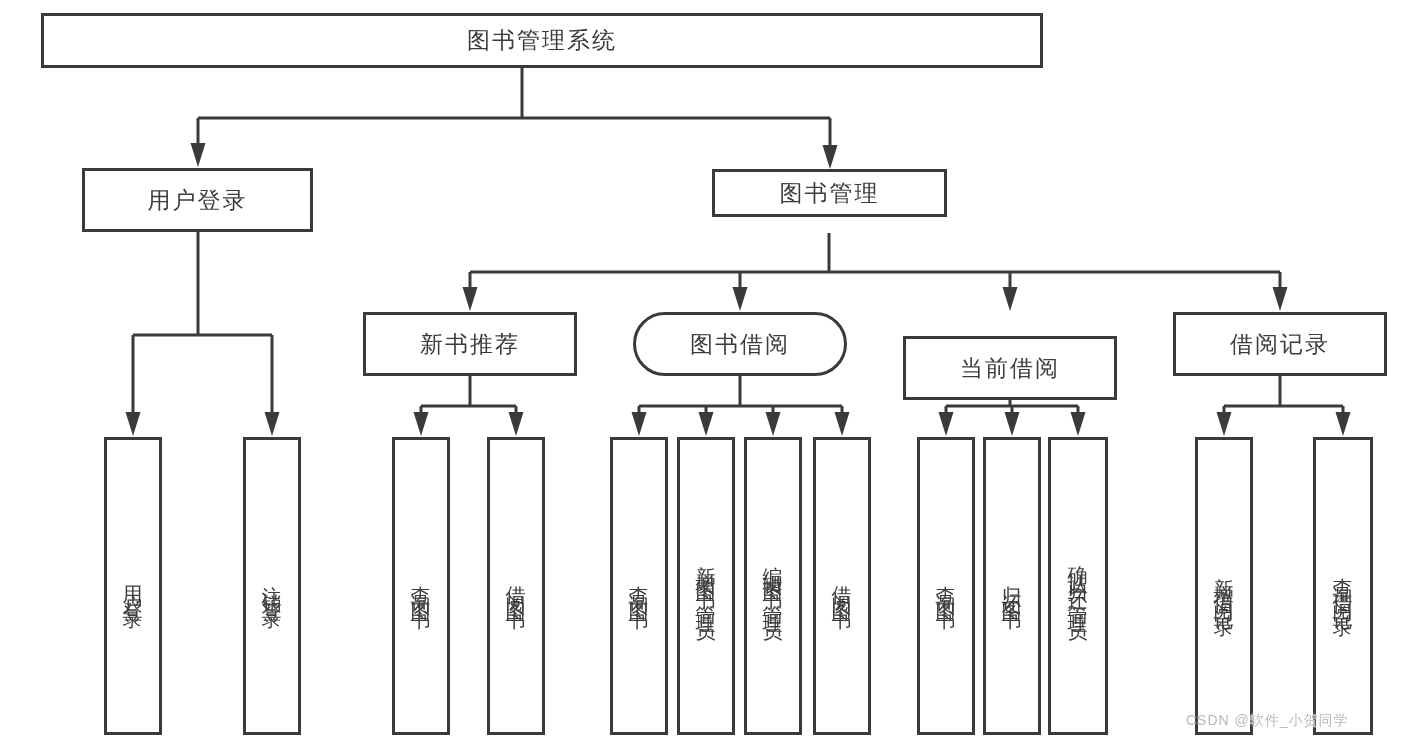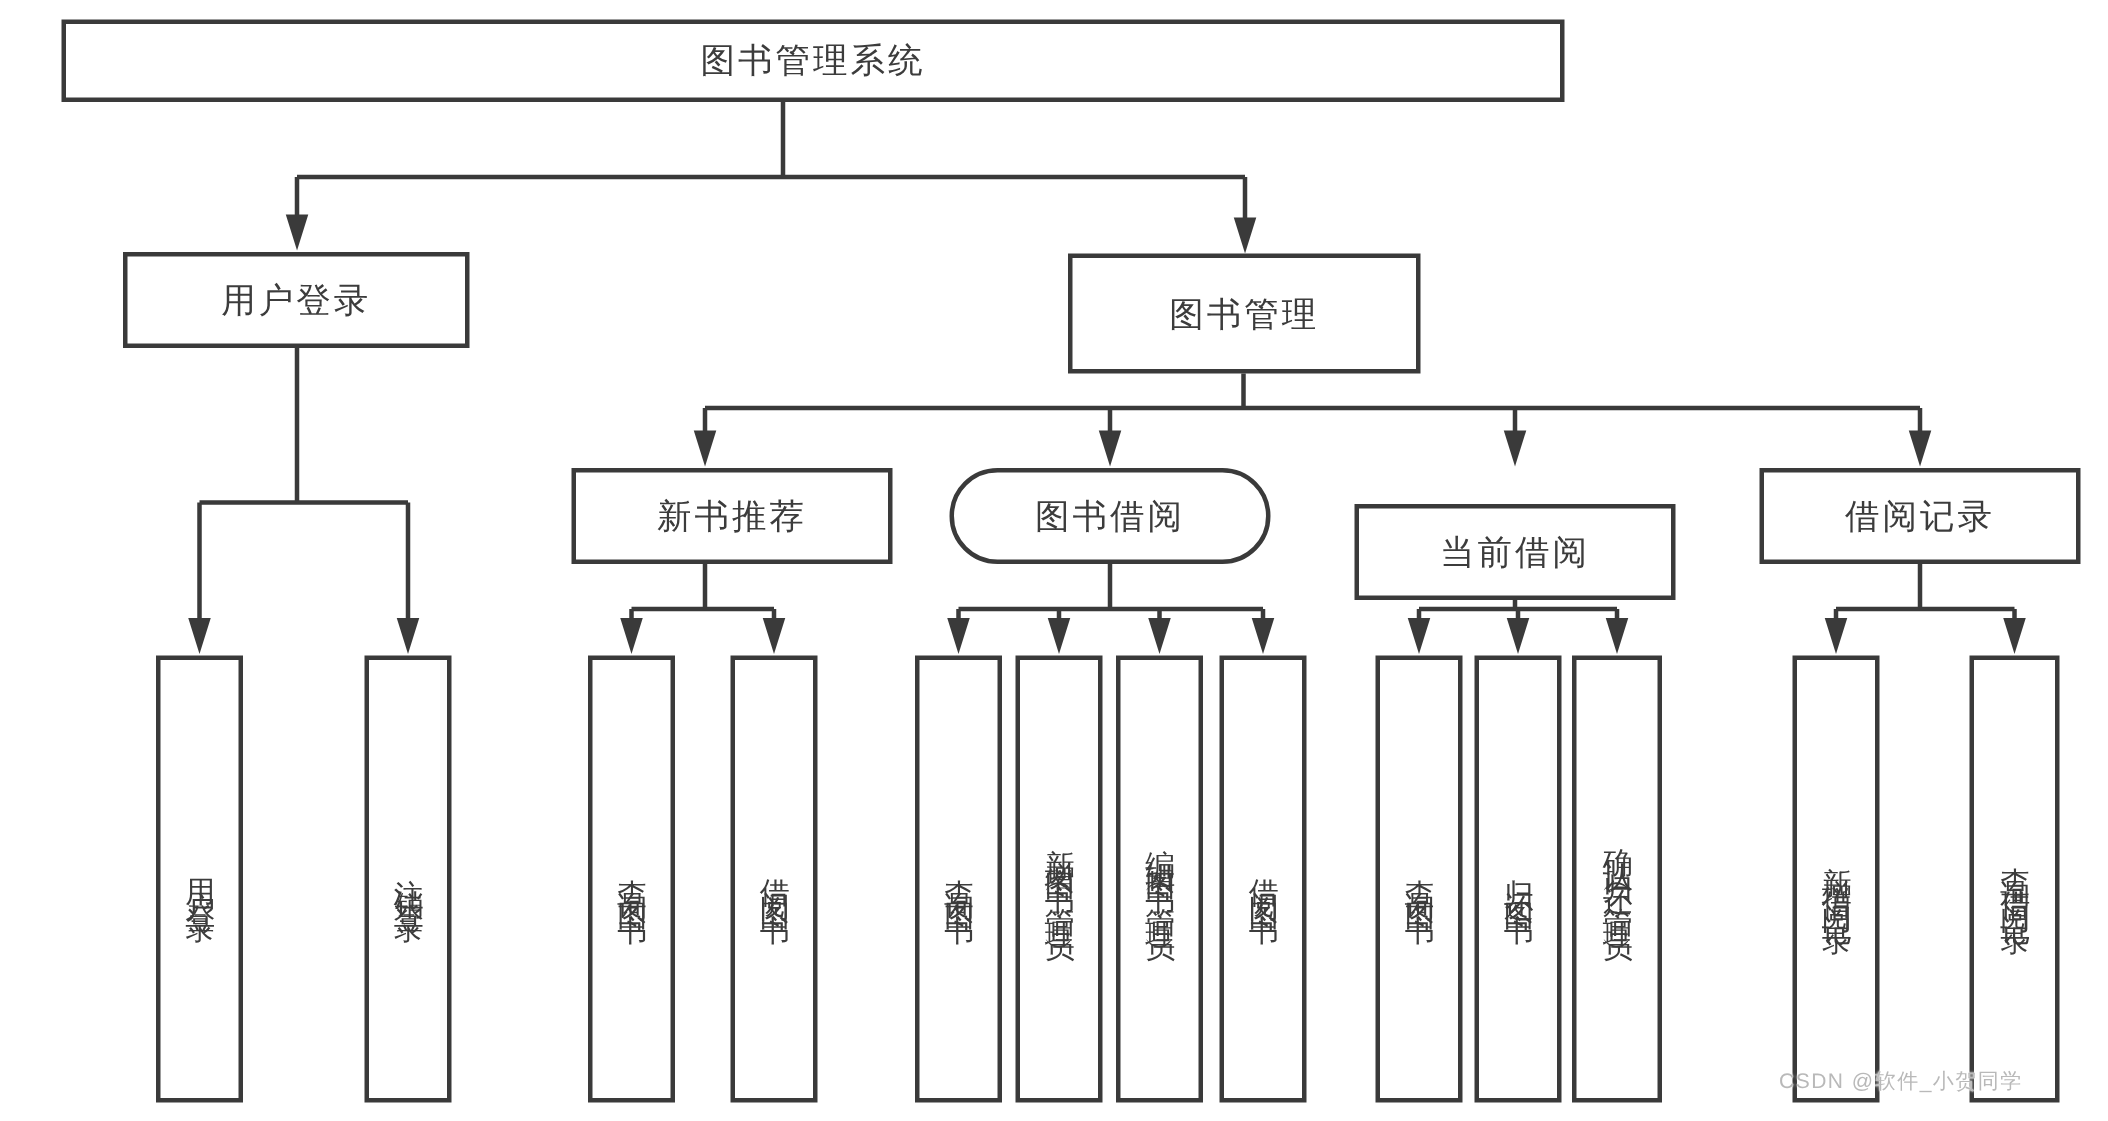--- a/index.html
+++ b/index.html
@@ -47,23 +47,23 @@
     font-size: 20px;
     letter-spacing: 8px;
     line-height: 1;
     color: #3c3c3c;
     white-space: nowrap;
   }
   
   .n-root  { left: 21px;  top: 13px;  width: 1002px; height: 55px; margin-left: 20px; }
   
   .n-l2a   { left: 82px;  top: 168px; width: 231px; height: 64px; }
-  .n-l2b   { left: 712px; top: 169px; width: 235px; height: 80px; }
+  .n-l2b   { left: 712px; top: 169px; width: 235px; height: 48px; }
   
-  .n-g0 { left: 363px;  top: 312px; width: 214px; height: 64px; margin-left: 18px; }
+  .n-g0 { left: 363px;  top: 312px; width: 214px; height: 64px; }
   .n-g1 { left: 633px;  top: 312px; width: 214px; height: 64px; border-radius: 32px; }
   .n-g2 { left: 903px;  top: 312px; width: 214px; height: 64px; margin-top: 24px; }
   .n-g3 { left: 1173px; top: 312px; width: 214px; height: 64px; }
   
   .lf-a0 { left: 104px; }
   .lf-a1 { left: 243px; }
   .lf-b0 { left: 392px; }
   .lf-b1 { left: 487px; }
   .lf-c0 { left: 610px; }
   .lf-c1 { left: 677px; }

